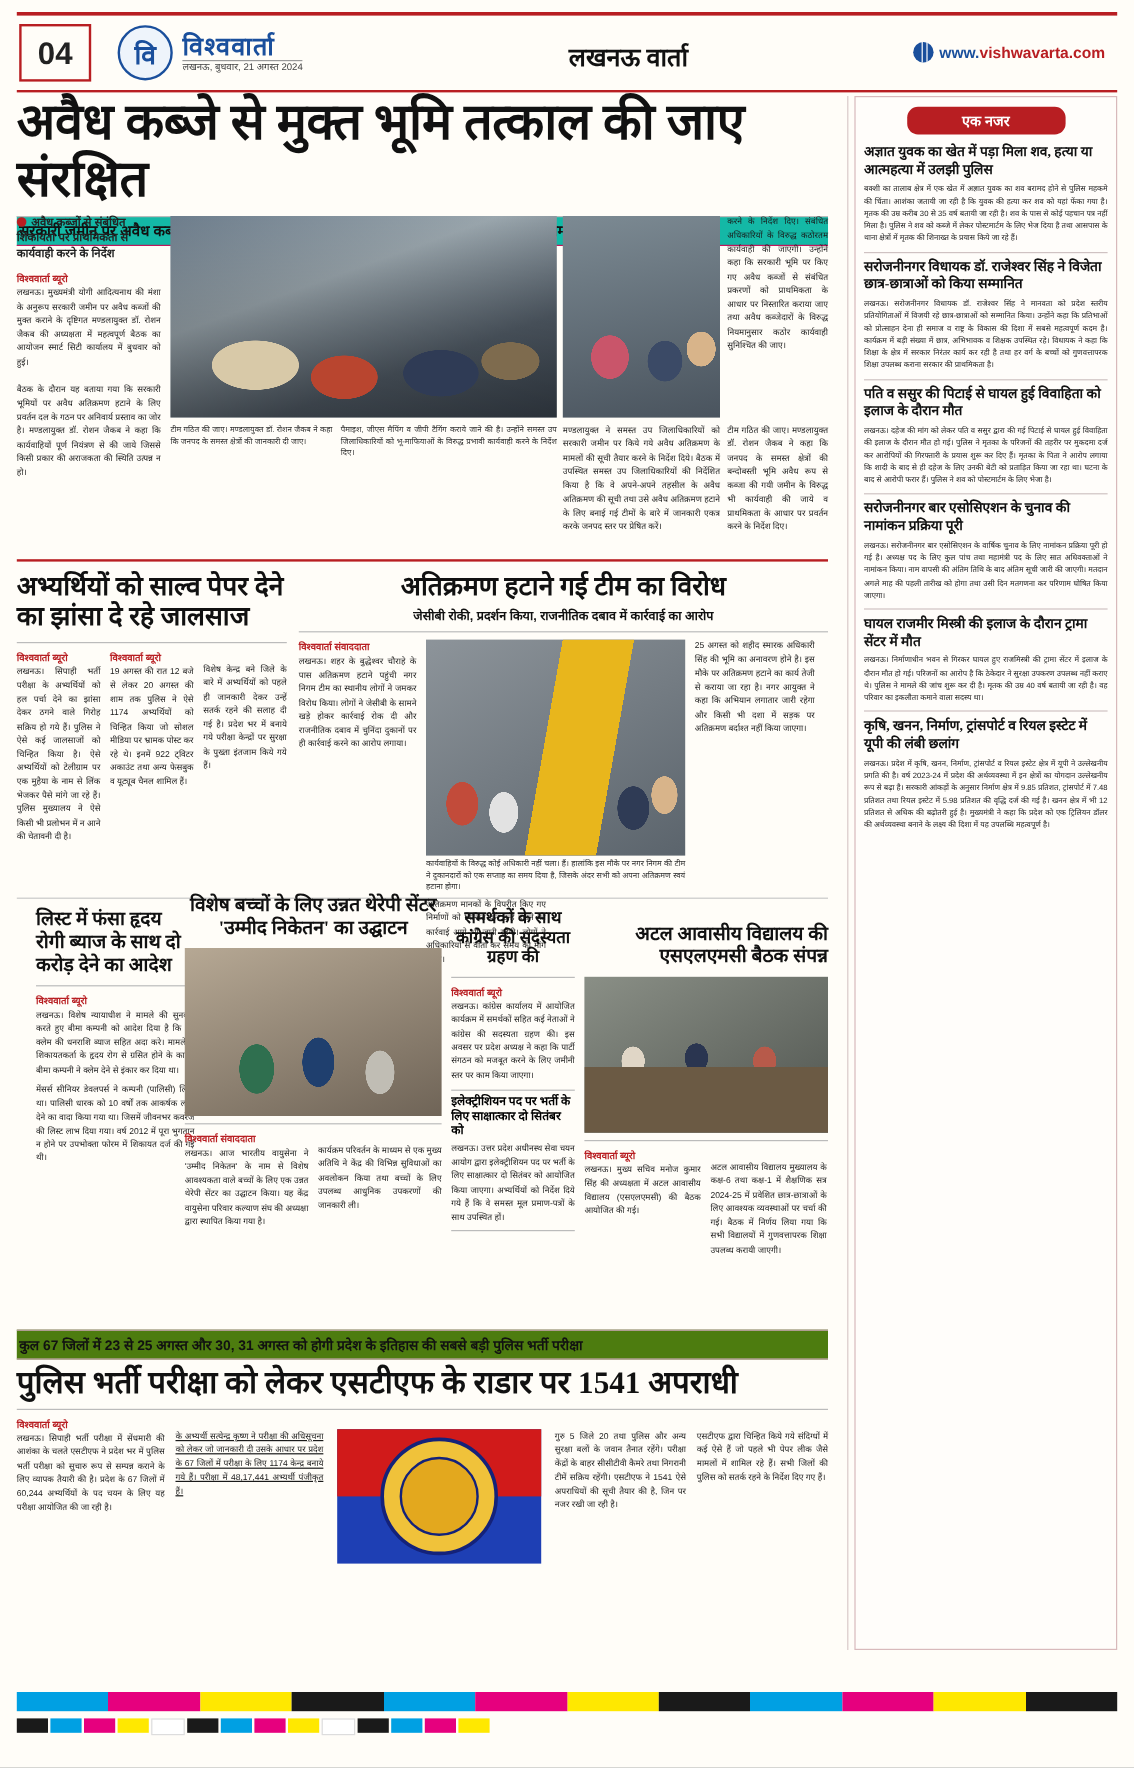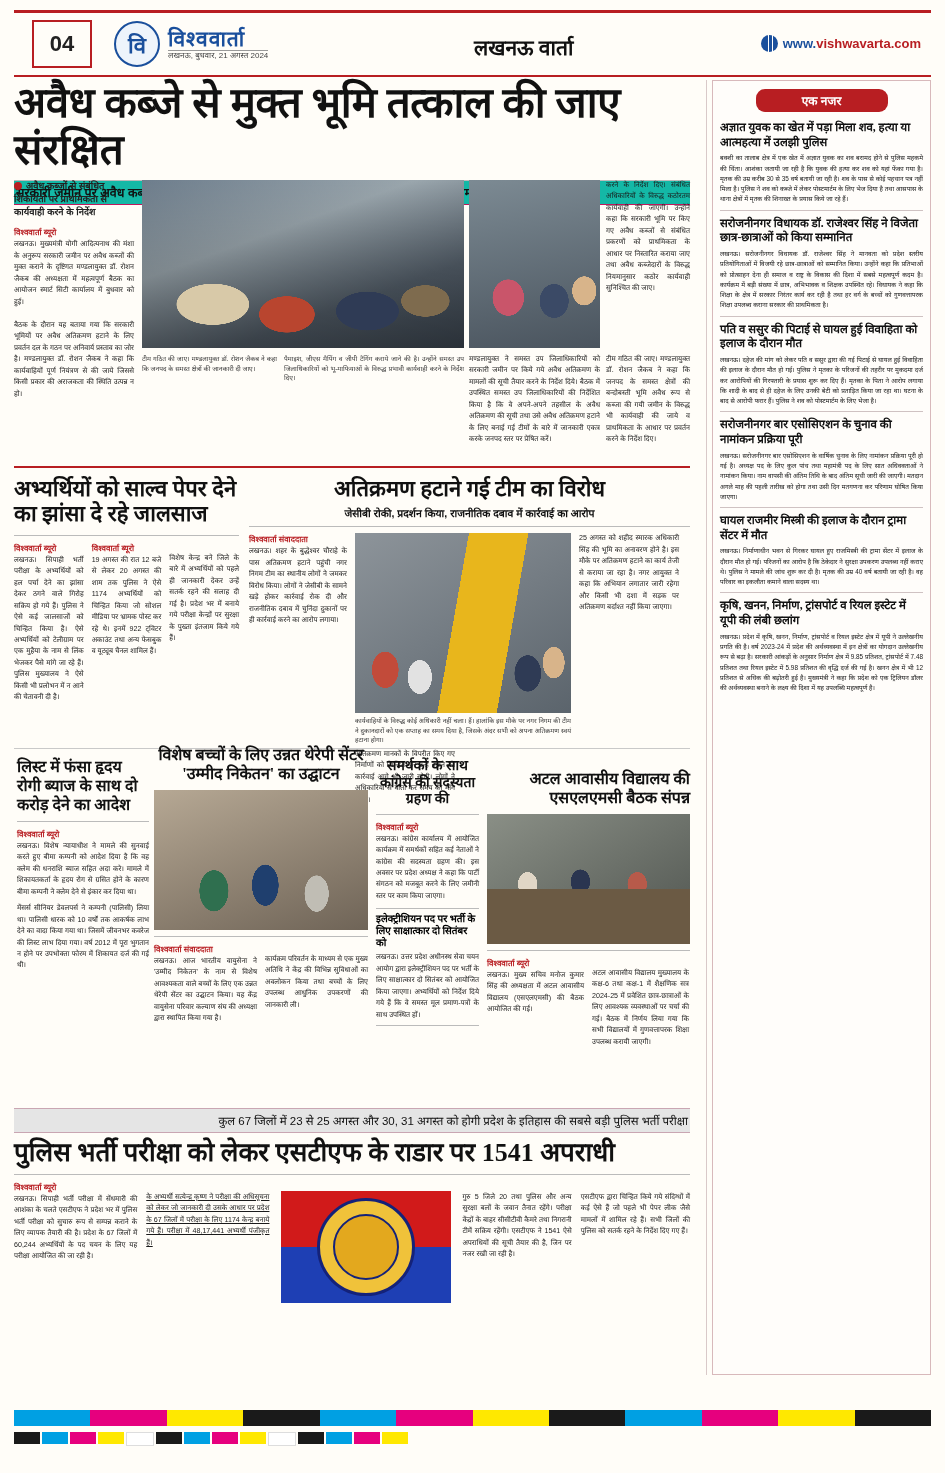--- a/index.html
+++ b/index.html
@@ -3,21 +3,21 @@
 <meta charset="utf-8">
 <style>
   html,body{margin:0;padding:0;background:#b9b9b9;}
   body{font-family:"Liberation Sans", sans-serif;}
   .page{
     width:945px;height:1473px;background:#fffdf8;position:relative;overflow:hidden;
     box-sizing:border-box;
   }
   
   .masthead{position:absolute;left:14px;top:10px;width:917px;height:62px;border-top:3px solid #b81e22;border-bottom:2px solid #b81e22;display:flex;align-items:center;}
-  .pageno{width:56px;height:44px;border:2px solid #b81e22;margin-left:18px;display:flex;align-items:center;justify-content:center;font-size:22px;font-weight:bold;color:#222;}
+  .pageno{width:56px;height:44px;border:2px solid #b81e22;margin-left:2px;display:flex;align-items:center;justify-content:center;font-size:26px;font-weight:bold;color:#222;}
   .logo-wrap{display:flex;align-items:center;margin-left:22px;}
   .logo-circle{width:42px;height:42px;border-radius:50%;border:2px solid #1a4f9c;display:flex;align-items:center;justify-content:center;background:#eef4fb;}
   .logo-circle span{font-size:22px;font-weight:bold;color:#1a4f9c;font-family:"Liberation Serif",serif;}
   .brand{margin-left:8px;line-height:1.05;}
   .brand .bn{font-size:21px;font-weight:bold;color:#1a4f9c;font-family:"Liberation Serif",serif;letter-spacing:1px;}
   .brand .bs{font-size:8px;color:#444;border-top:1px solid #999;padding-top:1px;}
   .edition{position:absolute;left:460px;top:20px;font-size:21px;font-weight:bold;color:#111;font-family:"Liberation Serif",serif;}
   .site{position:absolute;right:10px;top:22px;display:flex;align-items:center;font-size:13px;}
   .site .globe{width:17px;height:17px;border-radius:50%;background:#1a4f9c;margin-right:5px;display:inline-block;position:relative;}
   .site .globe:after{content:"";position:absolute;left:7px;top:0;width:3px;height:17px;border-left:1px solid #fff;border-right:1px solid #fff;}
@@ -48,21 +48,21 @@
   .ph-inner{position:absolute;inset:0;}
 
   
   .eknazar{width:132px;margin:8px auto 0;background:#b81e22;color:#fff;text-align:center;font-size:12px;font-weight:bold;border-radius:9px;padding:3px 0;}
   .rtitle{font-size:11.5px;font-weight:bold;color:#111;line-height:1.28;font-family:"Liberation Serif",serif;padding:0 7px;}
   .rtext{font-size:6.4px;line-height:1.6;text-align:justify;color:#1a1a1a;padding:0 7px;}
   .rsep{height:1px;background:#cfc2c2;margin:5px 7px;}
 
   
   .bottom{position:absolute;left:14px;top:1108px;width:676px;}
-  .pinkbar{background:#e5e5e5;border-top:1px solid #c9a6b2;border-bottom:1px solid #c9a6b2;text-align:right;font-size:11.5px;font-weight:normal;padding:4px 2px;color:#111;}
+  .pinkbar{background:#4d7c0f;border-top:1px solid #c9a6b2;border-bottom:1px solid #c9a6b2;text-align:left;font-size:11.5px;font-weight:bold;padding:4px 2px;color:#111;}
   .bighl{font-size:26px;font-weight:bold;color:#111;font-family:"Liberation Serif",serif;line-height:1.1;margin-top:6px;}
 
   
   .flag{width:170px;height:112px;position:relative;background:#1e3fb4;}
   .flag .redtop{position:absolute;left:0;top:0;width:100%;height:50%;background:#d11a1a;}
   .emblem{position:absolute;left:50%;top:50%;transform:translate(-50%,-50%);width:92px;height:92px;border-radius:50%;background:#f0c23a;border:3px solid #14227a;display:flex;align-items:center;justify-content:center;}
   .emblem .core{width:62px;height:62px;border-radius:50%;background:#e3a81e;border:2px solid #14227a;}
 
   
   .regbar{position:absolute;left:14px;top:1410px;width:917px;height:16px;display:flex;}
@@ -194,21 +194,21 @@
         <div style="display:flex;gap:8px;margin-top:4px;">
           <div style="width:98px;"></div>
           <div style="width:100px;">
             <div class="col-text">अतिक्रमण मानकों के विपरीत किए गए निर्माणों को चिन्हित कर उन्हें हटाने की कार्रवाई आगे भी जारी रहेगी। लोगों ने अधिकारियों से वार्ता कर समय की मांग की है।</div>
           </div>
         </div>
       </div>
 
       <div style="position:absolute;left:0;top:668px;width:676px;height:1px;background:#c9c9c9;"></div>
 
-      <div style="position:absolute;left:3px;top:678px;width:132px;">
+      <div style="position:absolute;left:16px;top:678px;width:132px;">
         <div class="hl3">लिस्ट में फंसा हृदय रोगी ब्याज के साथ दो करोड़ देने का आदेश</div>
         <div style="height:1px;background:#bbb;margin:6px 0;"></div>
         <div class="byline">विश्ववार्ता ब्यूरो</div>
         <div class="col-text">लखनऊ। विशेष न्यायाधीश ने मामले की सुनवाई करते हुए बीमा कम्पनी को आदेश दिया है कि वह क्लेम की धनराशि ब्याज सहित अदा करे। मामले में शिकायतकर्ता के हृदय रोग से ग्रसित होने के कारण बीमा कम्पनी ने क्लेम देने से इंकार कर दिया था।</div>
         <div class="col-text" style="margin-top:5px;">मेंसर्स सीनियर डेवलपर्स ने कम्पनी (पालिसी) लिया था। पालिसी धारक को 10 वर्षों तक आकर्षक लाभ देने का वादा किया गया था। जिसमें जीवनभर कवरेज की लिस्ट लाभ दिया गया। वर्ष 2012 में पूरा भुगतान न होने पर उपभोक्ता फोरम में शिकायत दर्ज की गई थी।</div>
       </div>
 
       <div style="position:absolute;left:140px;top:666px;width:214px;">
         <div class="hl3" style="text-align:center;">विशेष बच्चों के लिए उन्नत थेरेपी सेंटर 'उम्मीद निकेतन' का उद्घाटन</div>
         <div class="photo" style="margin-top:6px;width:214px;height:140px;background:linear-gradient(160deg,#b6a894,#6f6457);">

